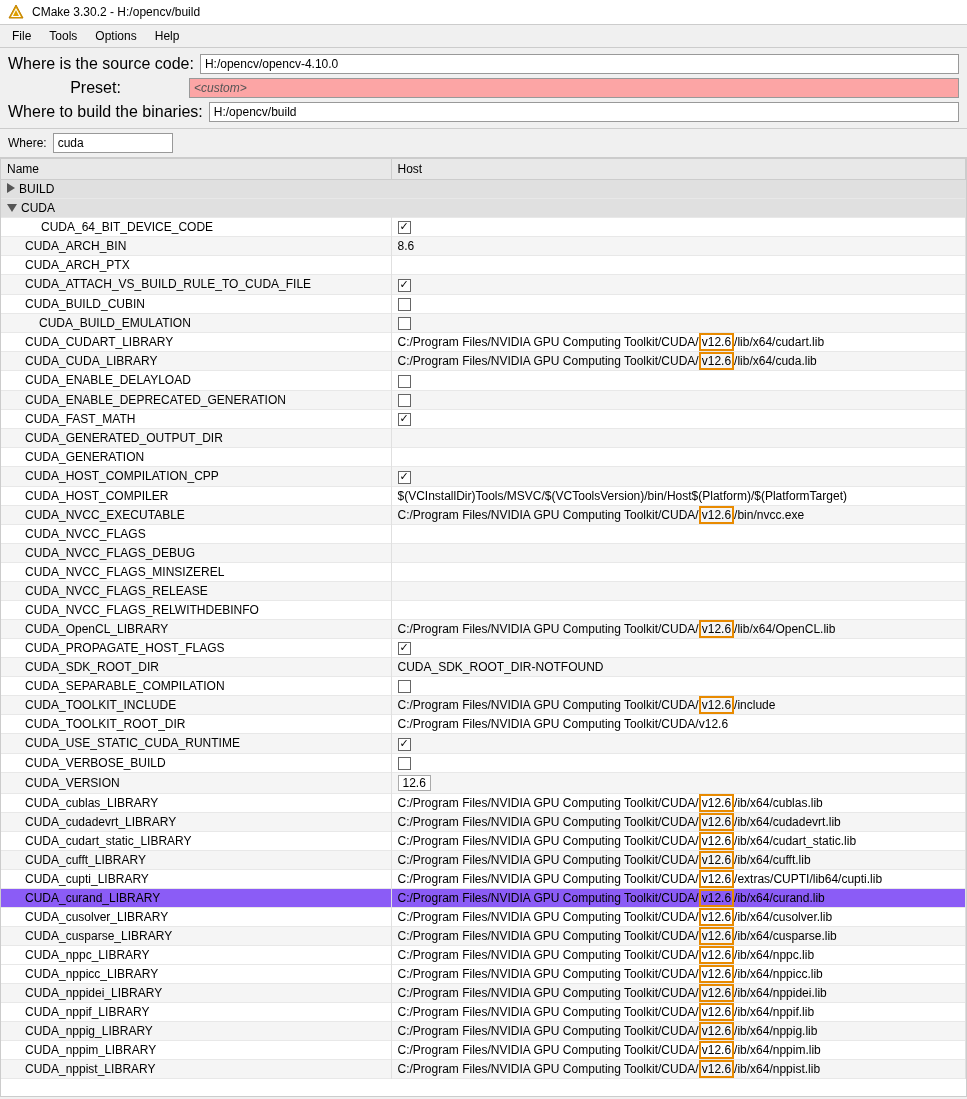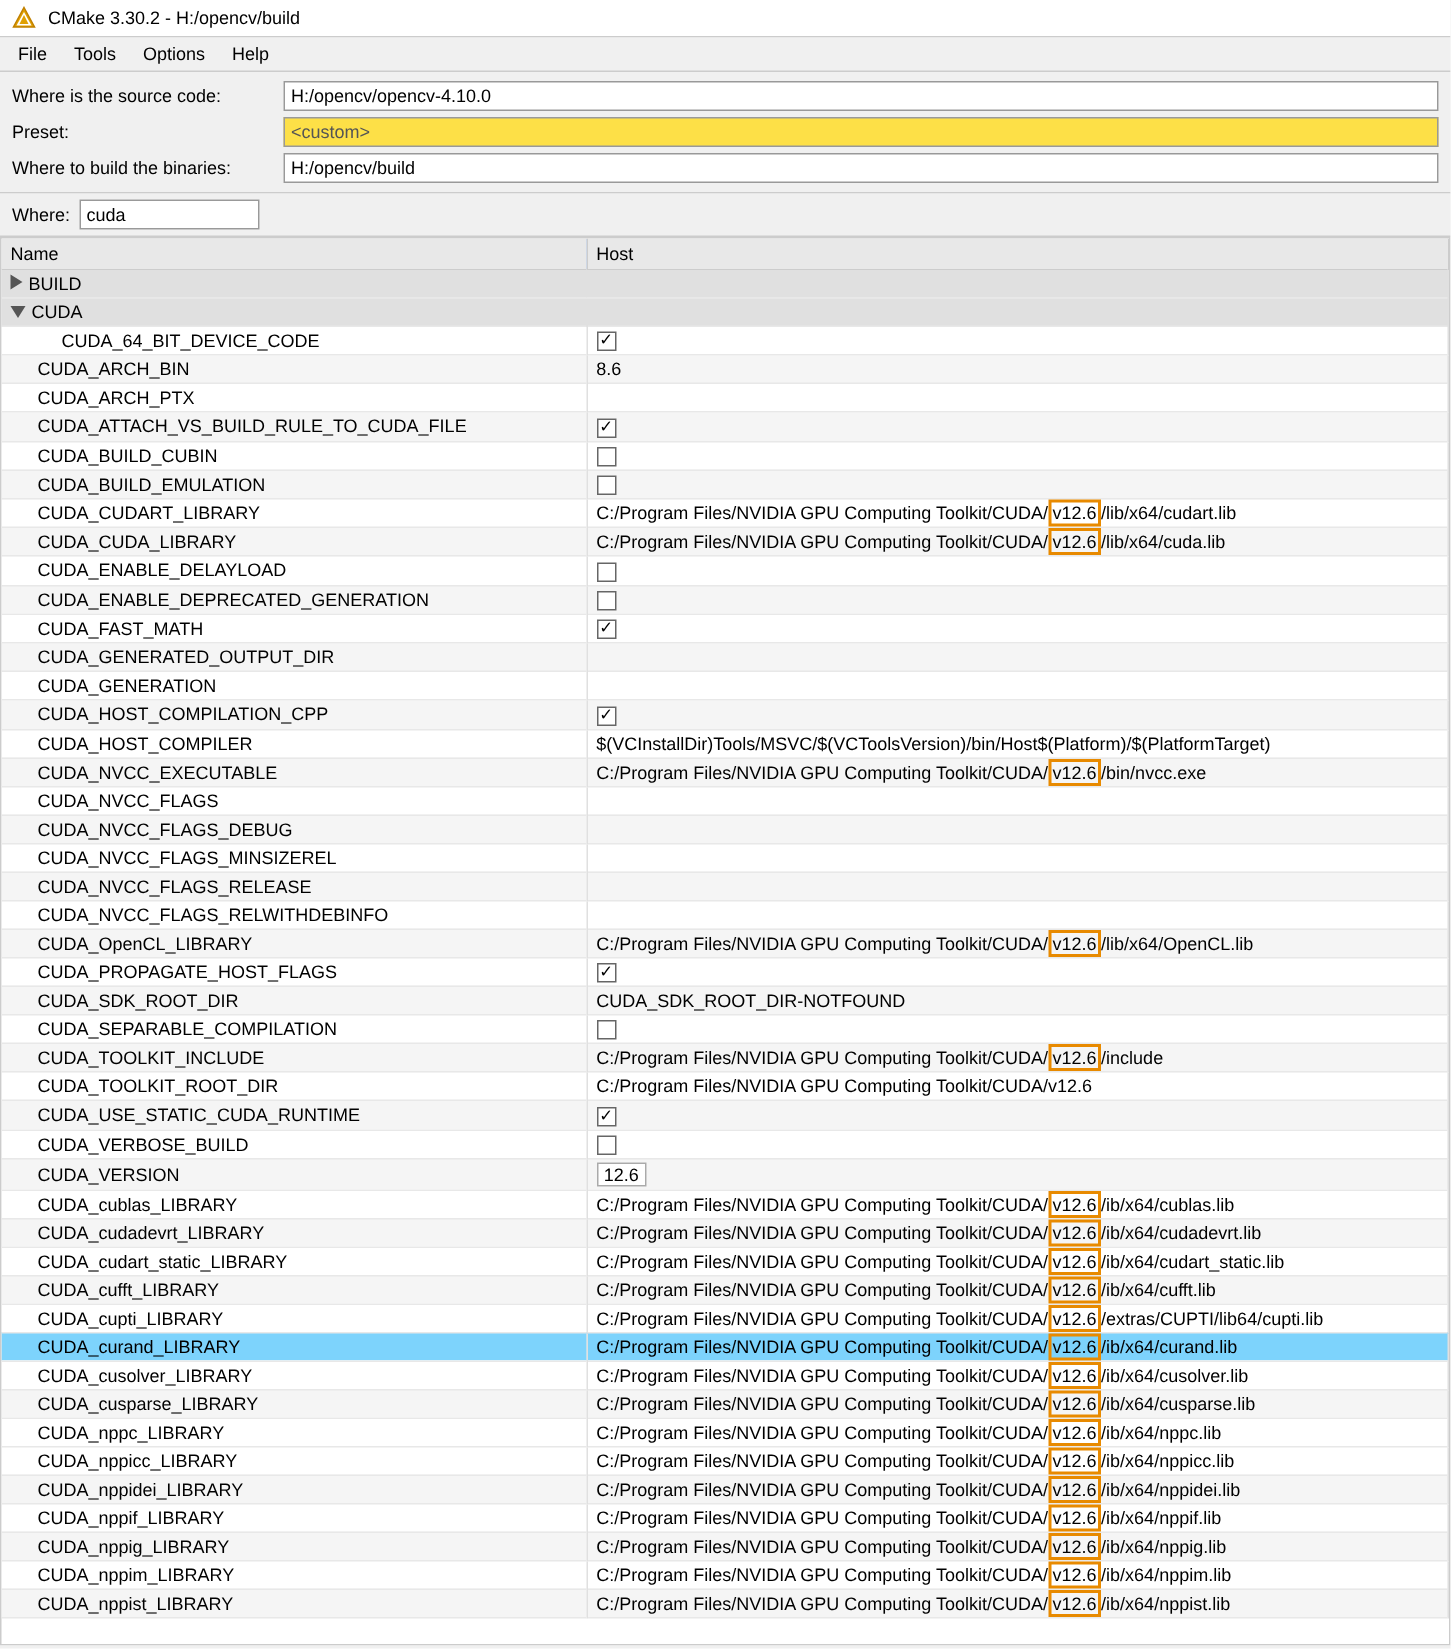--- a/index.html
+++ b/index.html
@@ -40,35 +40,36 @@
       flex-direction: column;
       gap: 4px;
       border-bottom: 1px solid #ccc;
     }
     .form-row {
       display: flex;
       align-items: center;
       gap: 6px;
     }
     .form-label {
-      font-size: 12px;
+      font-size: 16px;
       min-width: 175px;
-      text-align: left;
+      text-align: center;
     }
     .form-input {
       flex: 1;
       height: 20px;
       border: 1px solid #999;
       padding: 1px 4px;
       font-size: 12px;
       background: #fff;
     }
     .form-input.disabled {
-      background: #fde047;
+      background: #fca5a5;
       color: #555;
+      font-style: italic;
     }
     .search-area {
       background: #f0f0f0;
       padding: 4px 8px;
       display: flex;
       align-items: center;
       gap: 6px;
       border-bottom: 1px solid #ccc;
     }
     .search-label { font-size: 12px; }
@@ -218,21 +219,21 @@
         </tr>
         <tr style="background: rgb(245, 245, 245);">
           <td class="name-col" style="padding-left: 24px;">CUDA_ATTACH_VS_BUILD_RULE_TO_CUDA_FILE</td>
           <td class="value-col"><span class="checkbox-cell checked"></span></td>
         </tr>
         <tr style="background: rgb(255, 255, 255);">
           <td class="name-col" style="padding-left: 24px;">CUDA_BUILD_CUBIN</td>
           <td class="value-col"><span class="checkbox-cell unchecked"></span></td>
         </tr>
         <tr style="background: rgb(245, 245, 245);">
-          <td class="name-col" style="padding-left: 24px;">CUDA_BUILD_EMULATION</td>
+          <td class="name-col" style="padding-left: 38px;">CUDA_BUILD_EMULATION</td>
           <td class="value-col"><span class="checkbox-cell unchecked"></span></td>
         </tr>
         <tr style="background: rgb(255, 255, 255);">
           <td class="name-col" style="padding-left: 24px;">CUDA_CUDART_LIBRARY</td>
           <td class="value-col"><span>C:/Program Files/NVIDIA GPU Computing Toolkit/CUDA/</span><span style="border: 2px solid rgb(232, 138, 0); padding: 0px 1px;">v12.6</span><span>/lib/x64/cudart.lib</span></td>
         </tr>
         <tr style="background: rgb(245, 245, 245);">
           <td class="name-col" style="padding-left: 24px;">CUDA_CUDA_LIBRARY</td>
           <td class="value-col"><span>C:/Program Files/NVIDIA GPU Computing Toolkit/CUDA/</span><span style="border: 2px solid rgb(232, 138, 0); padding: 0px 1px;">v12.6</span><span>/lib/x64/cuda.lib</span></td>
         </tr>
@@ -337,21 +338,21 @@
           <td class="value-col"><span>C:/Program Files/NVIDIA GPU Computing Toolkit/CUDA/</span><span style="border: 2px solid rgb(232, 138, 0); padding: 0px 1px;">v12.6</span><span>/ib/x64/cudart_static.lib</span></td>
         </tr>
         <tr style="background: rgb(245, 245, 245);">
           <td class="name-col" style="padding-left: 24px;">CUDA_cufft_LIBRARY</td>
           <td class="value-col"><span>C:/Program Files/NVIDIA GPU Computing Toolkit/CUDA/</span><span style="border: 2px solid rgb(232, 138, 0); padding: 0px 1px;">v12.6</span><span>/ib/x64/cufft.lib</span></td>
         </tr>
         <tr style="background: rgb(255, 255, 255);">
           <td class="name-col" style="padding-left: 24px;">CUDA_cupti_LIBRARY</td>
           <td class="value-col"><span>C:/Program Files/NVIDIA GPU Computing Toolkit/CUDA/</span><span style="border: 2px solid rgb(232, 138, 0); padding: 0px 1px;">v12.6</span><span>/extras/CUPTI/lib64/cupti.lib</span></td>
         </tr>
-        <tr style="background: #7dd3fc;">
+        <tr style="background: #8b5cf6;">
           <td class="name-col" style="padding-left: 24px;">CUDA_curand_LIBRARY</td>
           <td class="value-col"><span>C:/Program Files/NVIDIA GPU Computing Toolkit/CUDA/</span><span style="border: 2px solid rgb(232, 138, 0); padding: 0px 1px;">v12.6</span><span>/ib/x64/curand.lib</span></td>
         </tr>
         <tr style="background: rgb(255, 255, 255);">
           <td class="name-col" style="padding-left: 24px;">CUDA_cusolver_LIBRARY</td>
           <td class="value-col"><span>C:/Program Files/NVIDIA GPU Computing Toolkit/CUDA/</span><span style="border: 2px solid rgb(232, 138, 0); padding: 0px 1px;">v12.6</span><span>/ib/x64/cusolver.lib</span></td>
         </tr>
         <tr style="background: rgb(245, 245, 245);">
           <td class="name-col" style="padding-left: 24px;">CUDA_cusparse_LIBRARY</td>
           <td class="value-col"><span>C:/Program Files/NVIDIA GPU Computing Toolkit/CUDA/</span><span style="border: 2px solid rgb(232, 138, 0); padding: 0px 1px;">v12.6</span><span>/ib/x64/cusparse.lib</span></td>

